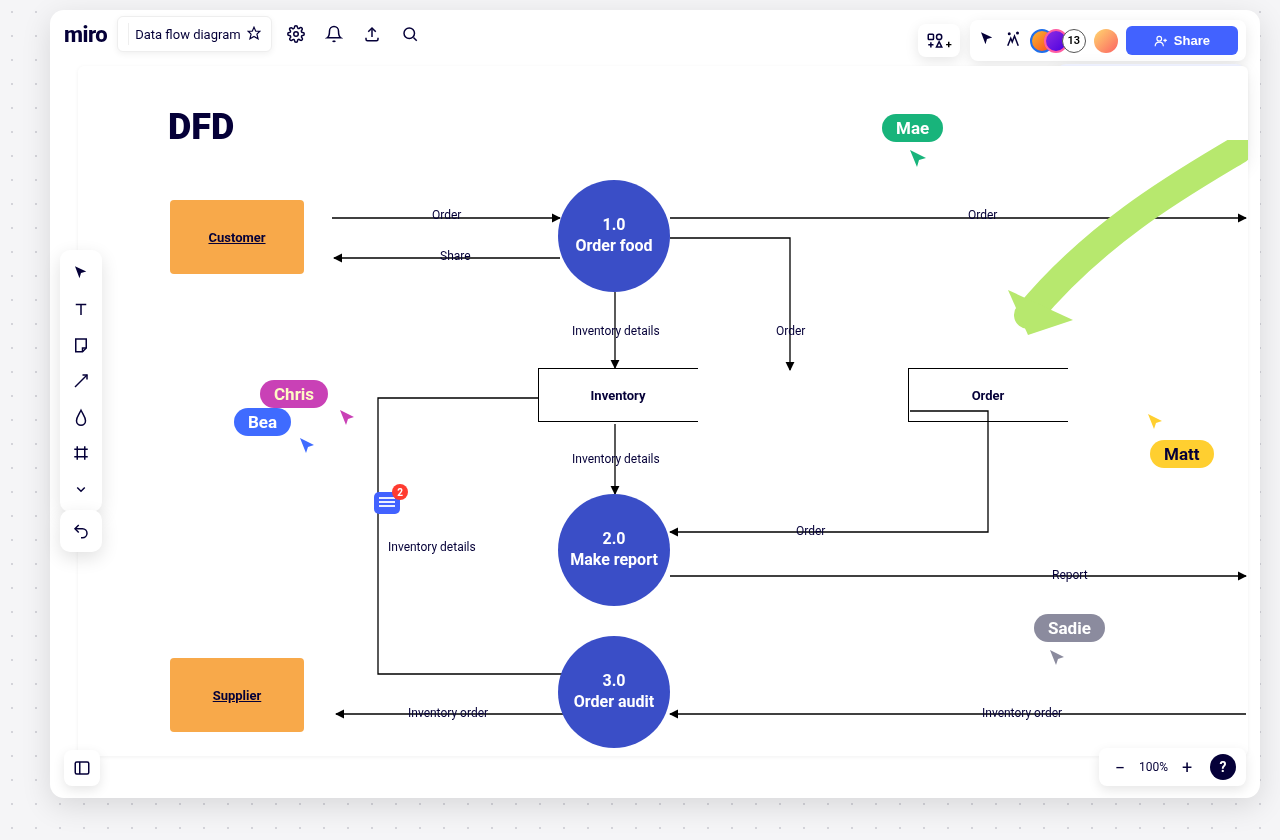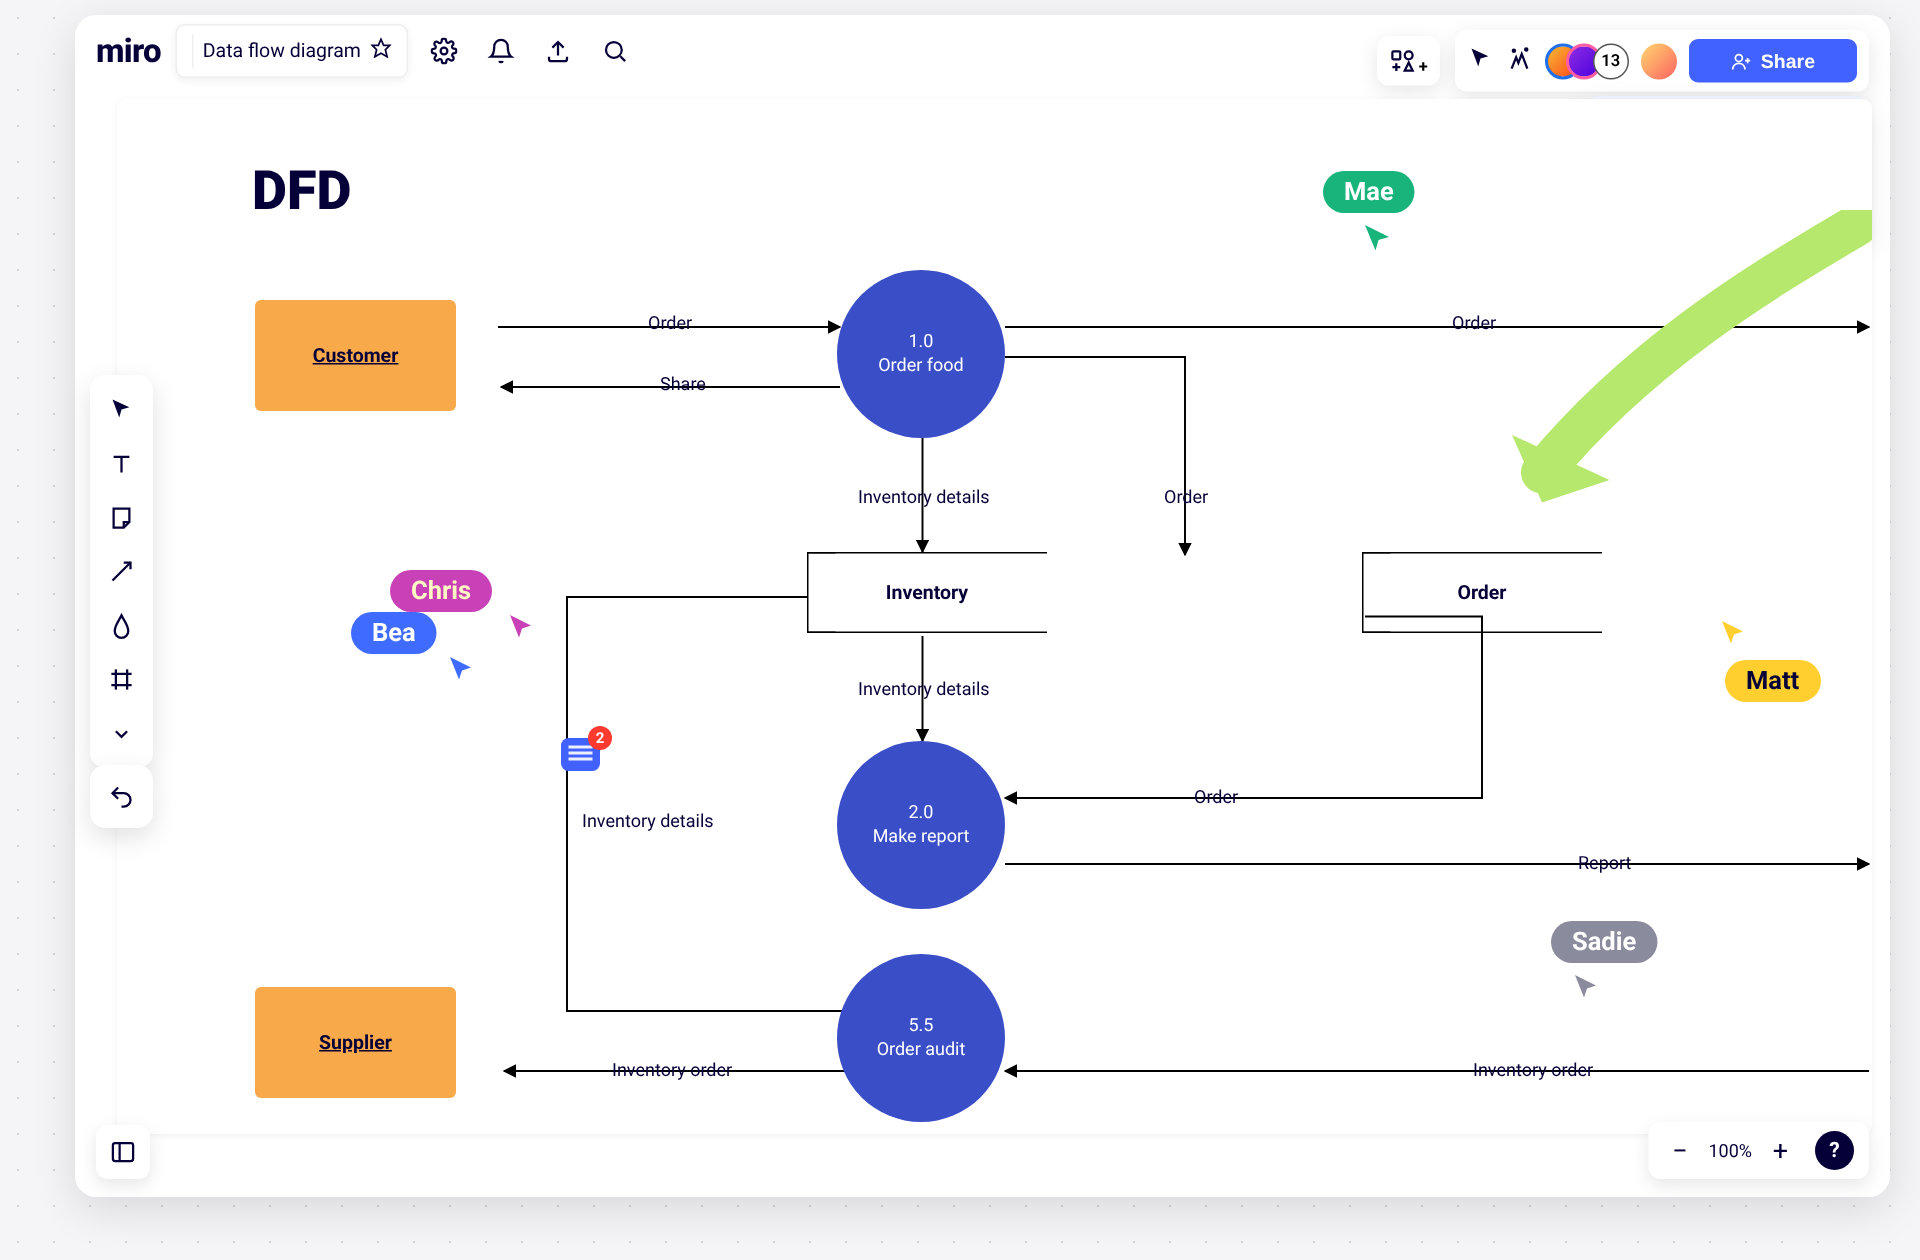--- a/index.html
+++ b/index.html
@@ -40,21 +40,21 @@
   .left-toolbar .tool { width: 34px; height: 34px; display: flex; align-items: center; justify-content: center; color: #050038; cursor: pointer; border-radius: 6px; }
   .undo-box { position: absolute; top: 510px; left: 10px; width: 42px; height: 42px; background: #fff; border-radius: 10px; box-shadow: 0 6px 18px rgba(0,0,0,0.12); display: flex; align-items: center; justify-content: center; cursor: pointer; color: #050038; z-index: 5; }
 
   
   .canvas { position: absolute; left: 28px; top: 56px; right: 12px; bottom: 42px; background: #fff; border-radius: 6px; box-shadow: 0 1px 4px rgba(0,0,0,0.06); }
   .canvas svg { width: 100%; height: 100%; display: block; }
 
   .diagram-title { position: absolute; left: 118px; top: 96px; font-size: 36px; font-weight: 900; color: #050038; }
 
   .rect-node { position: absolute; background: #f8a94a; border-radius: 4px; display: flex; align-items: center; justify-content: center; font-size: 13px; font-weight: 700; color: #050038; text-decoration: underline; }
-  .circle-node { position: absolute; background: #3a4ec7; border-radius: 50%; display: flex; flex-direction: column; align-items: center; justify-content: center; color: #fff; font-size: 12px; font-weight: 400; text-align: center; line-height: 1.3; }
+  .circle-node { position: absolute; background: #3a4ec7; border-radius: 50%; display: flex; flex-direction: column; align-items: center; justify-content: center; color: #fff; font-size: 16px; font-weight: 700; text-align: center; line-height: 1.3; }
   .store-node { position: absolute; border-top: 1.4px solid #000; border-bottom: 1.4px solid #000; display: flex; align-items: center; justify-content: center; font-size: 13px; font-weight: 700; color: #050038; }
   .store-node::before { content: ""; position: absolute; left: 0; top: -1px; bottom: -1px; width: 18px; border: 1.4px solid #000; border-right: none; }
 
   .edge-label { position: absolute; font-size: 12px; color: #050038; background: transparent; padding: 0 2px; }
 
   
   .presence { position: absolute; display: inline-flex; align-items: center; gap: 4px; border-radius: 20px; padding: 4px 14px; font-size: 17px; font-weight: 700; white-space: nowrap; }
 
   
   .comment { position: absolute; width: 26px; height: 22px; background: #4262ff; border-radius: 5px; }
@@ -234,21 +234,21 @@
 
   <div class="circle-node" style="left:508px; top:170px; width:112px; height:112px">
     <span>1.0</span>
     <span>Order food</span>
   </div>
   <div class="circle-node" style="left:508px; top:484px; width:112px; height:112px">
     <span>2.0</span>
     <span>Make report</span>
   </div>
   <div class="circle-node" style="left:508px; top:626px; width:112px; height:112px">
-    <span>5.5</span>
+    <span>3.0</span>
     <span>Order audit</span>
   </div>
 
   <div class="store-node" style="left:488px; top:358px; width:160px; height:54px">Inventory</div>
   <div class="store-node" style="left:858px; top:358px; width:160px; height:54px">Order</div>
 
   <div class="edge-label" style="left:380px; top:198px">Order</div>
   <div class="edge-label" style="left:388px; top:239px">Share</div>
   <div class="edge-label" style="left:916px; top:198px">Order</div>
   <div class="edge-label" style="left:520px; top:314px">Inventory details</div>

